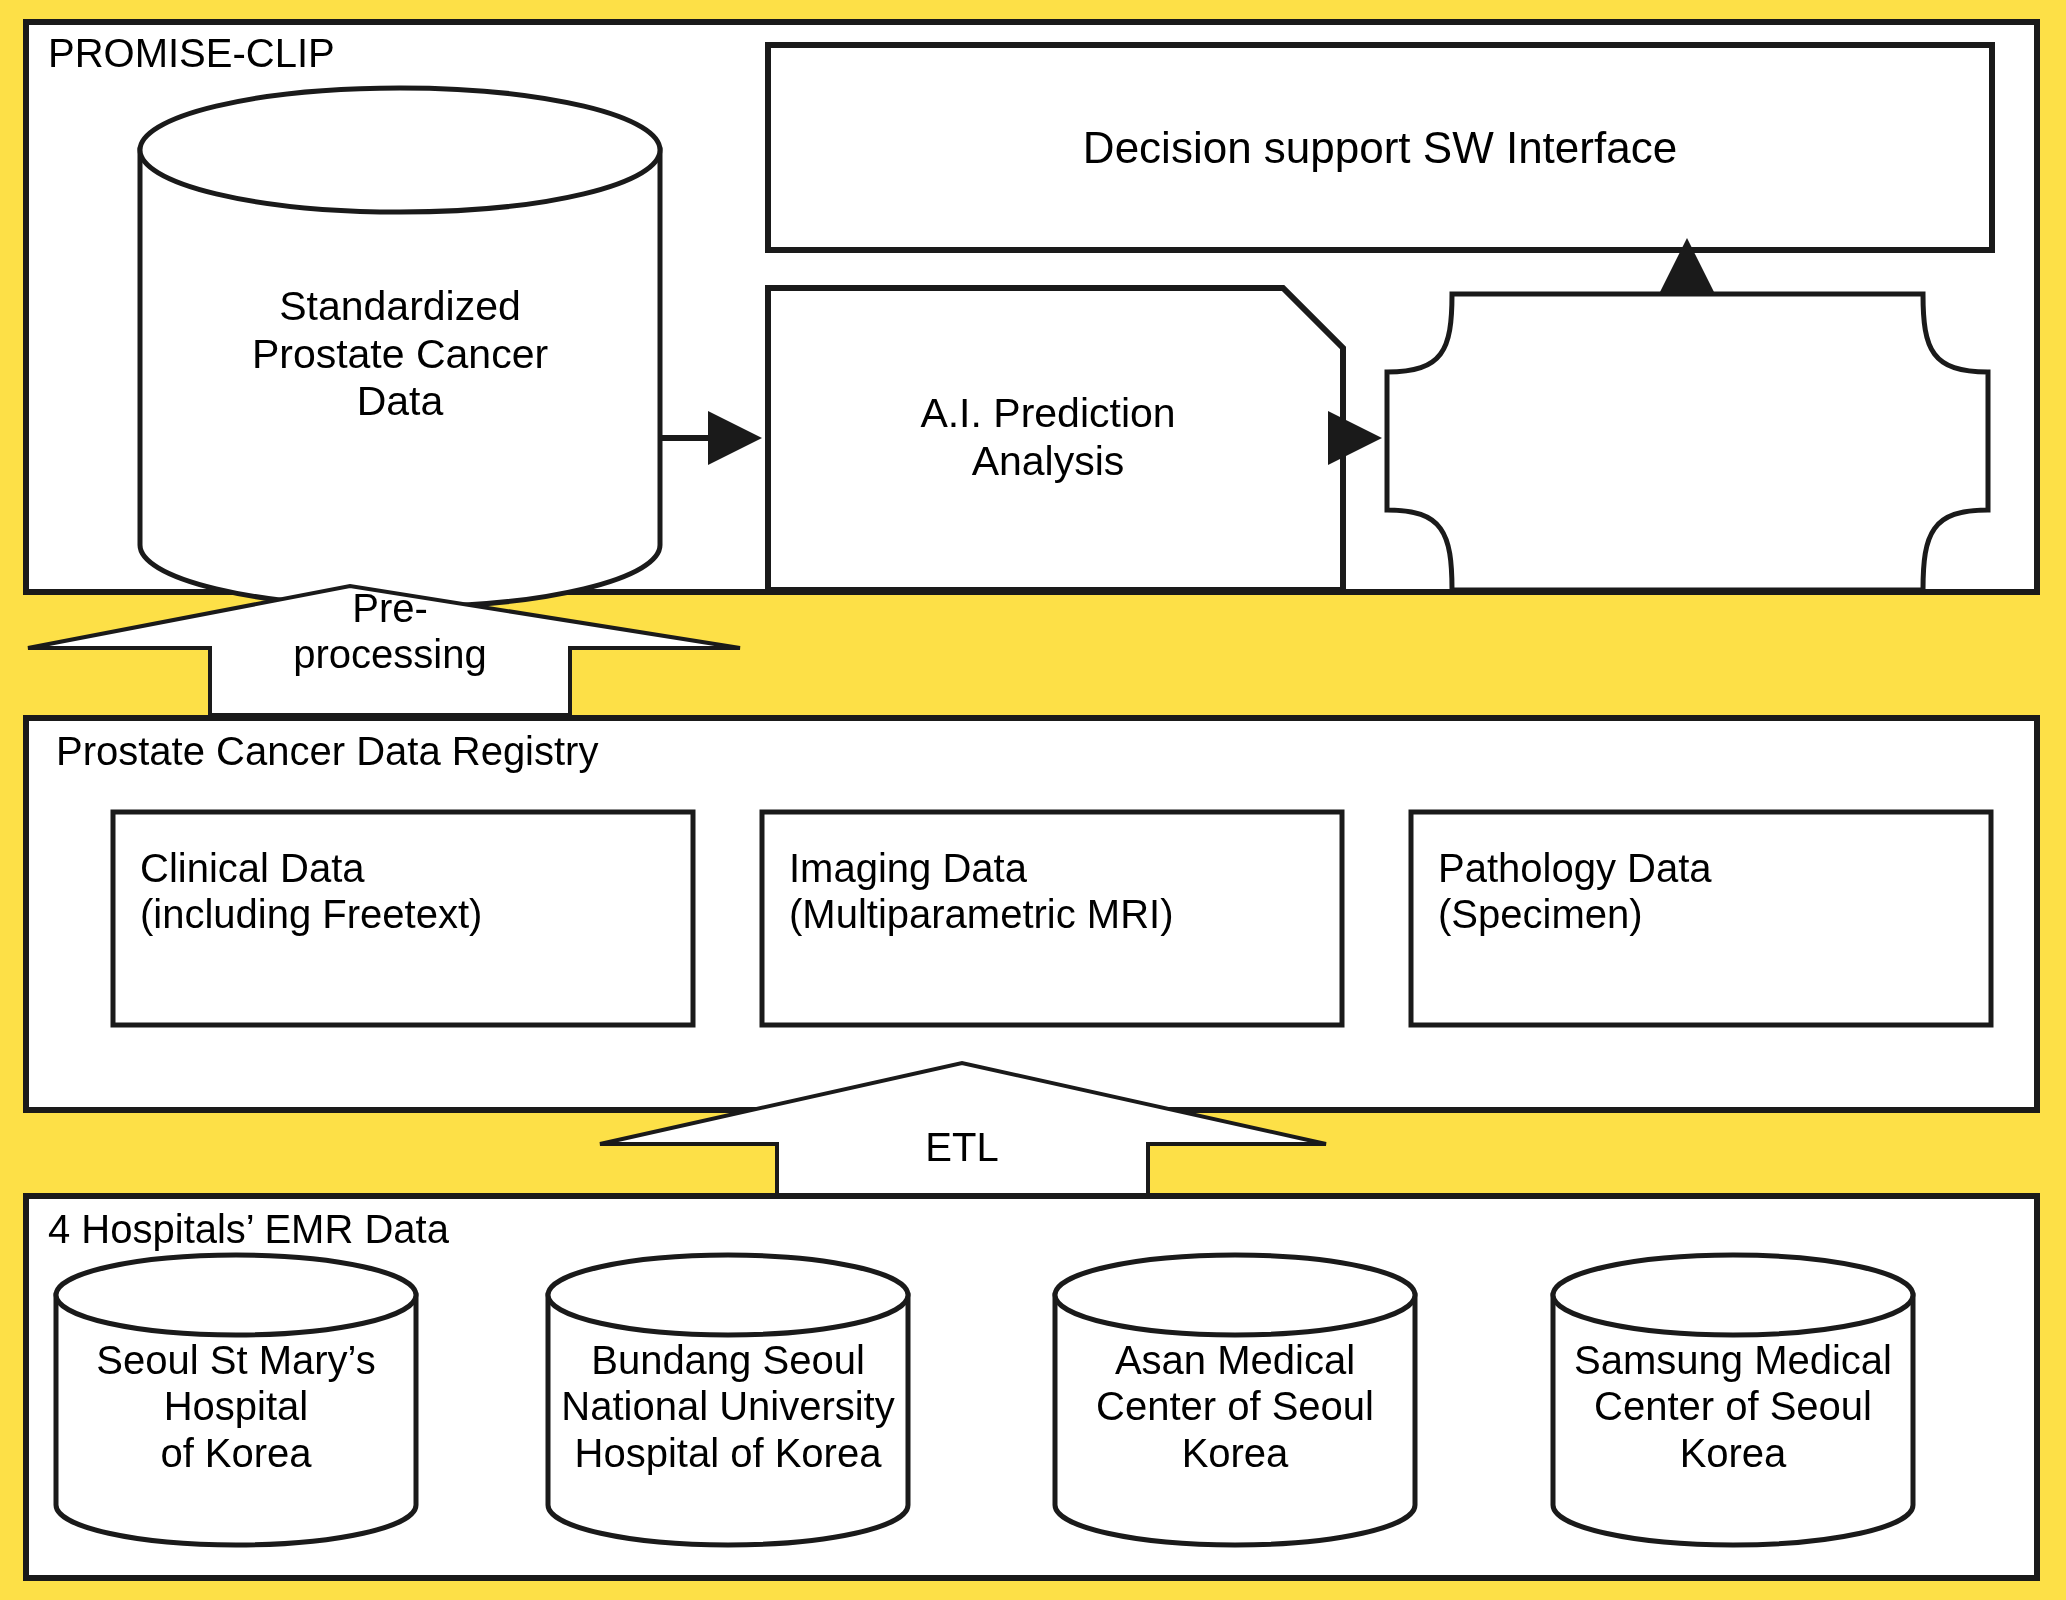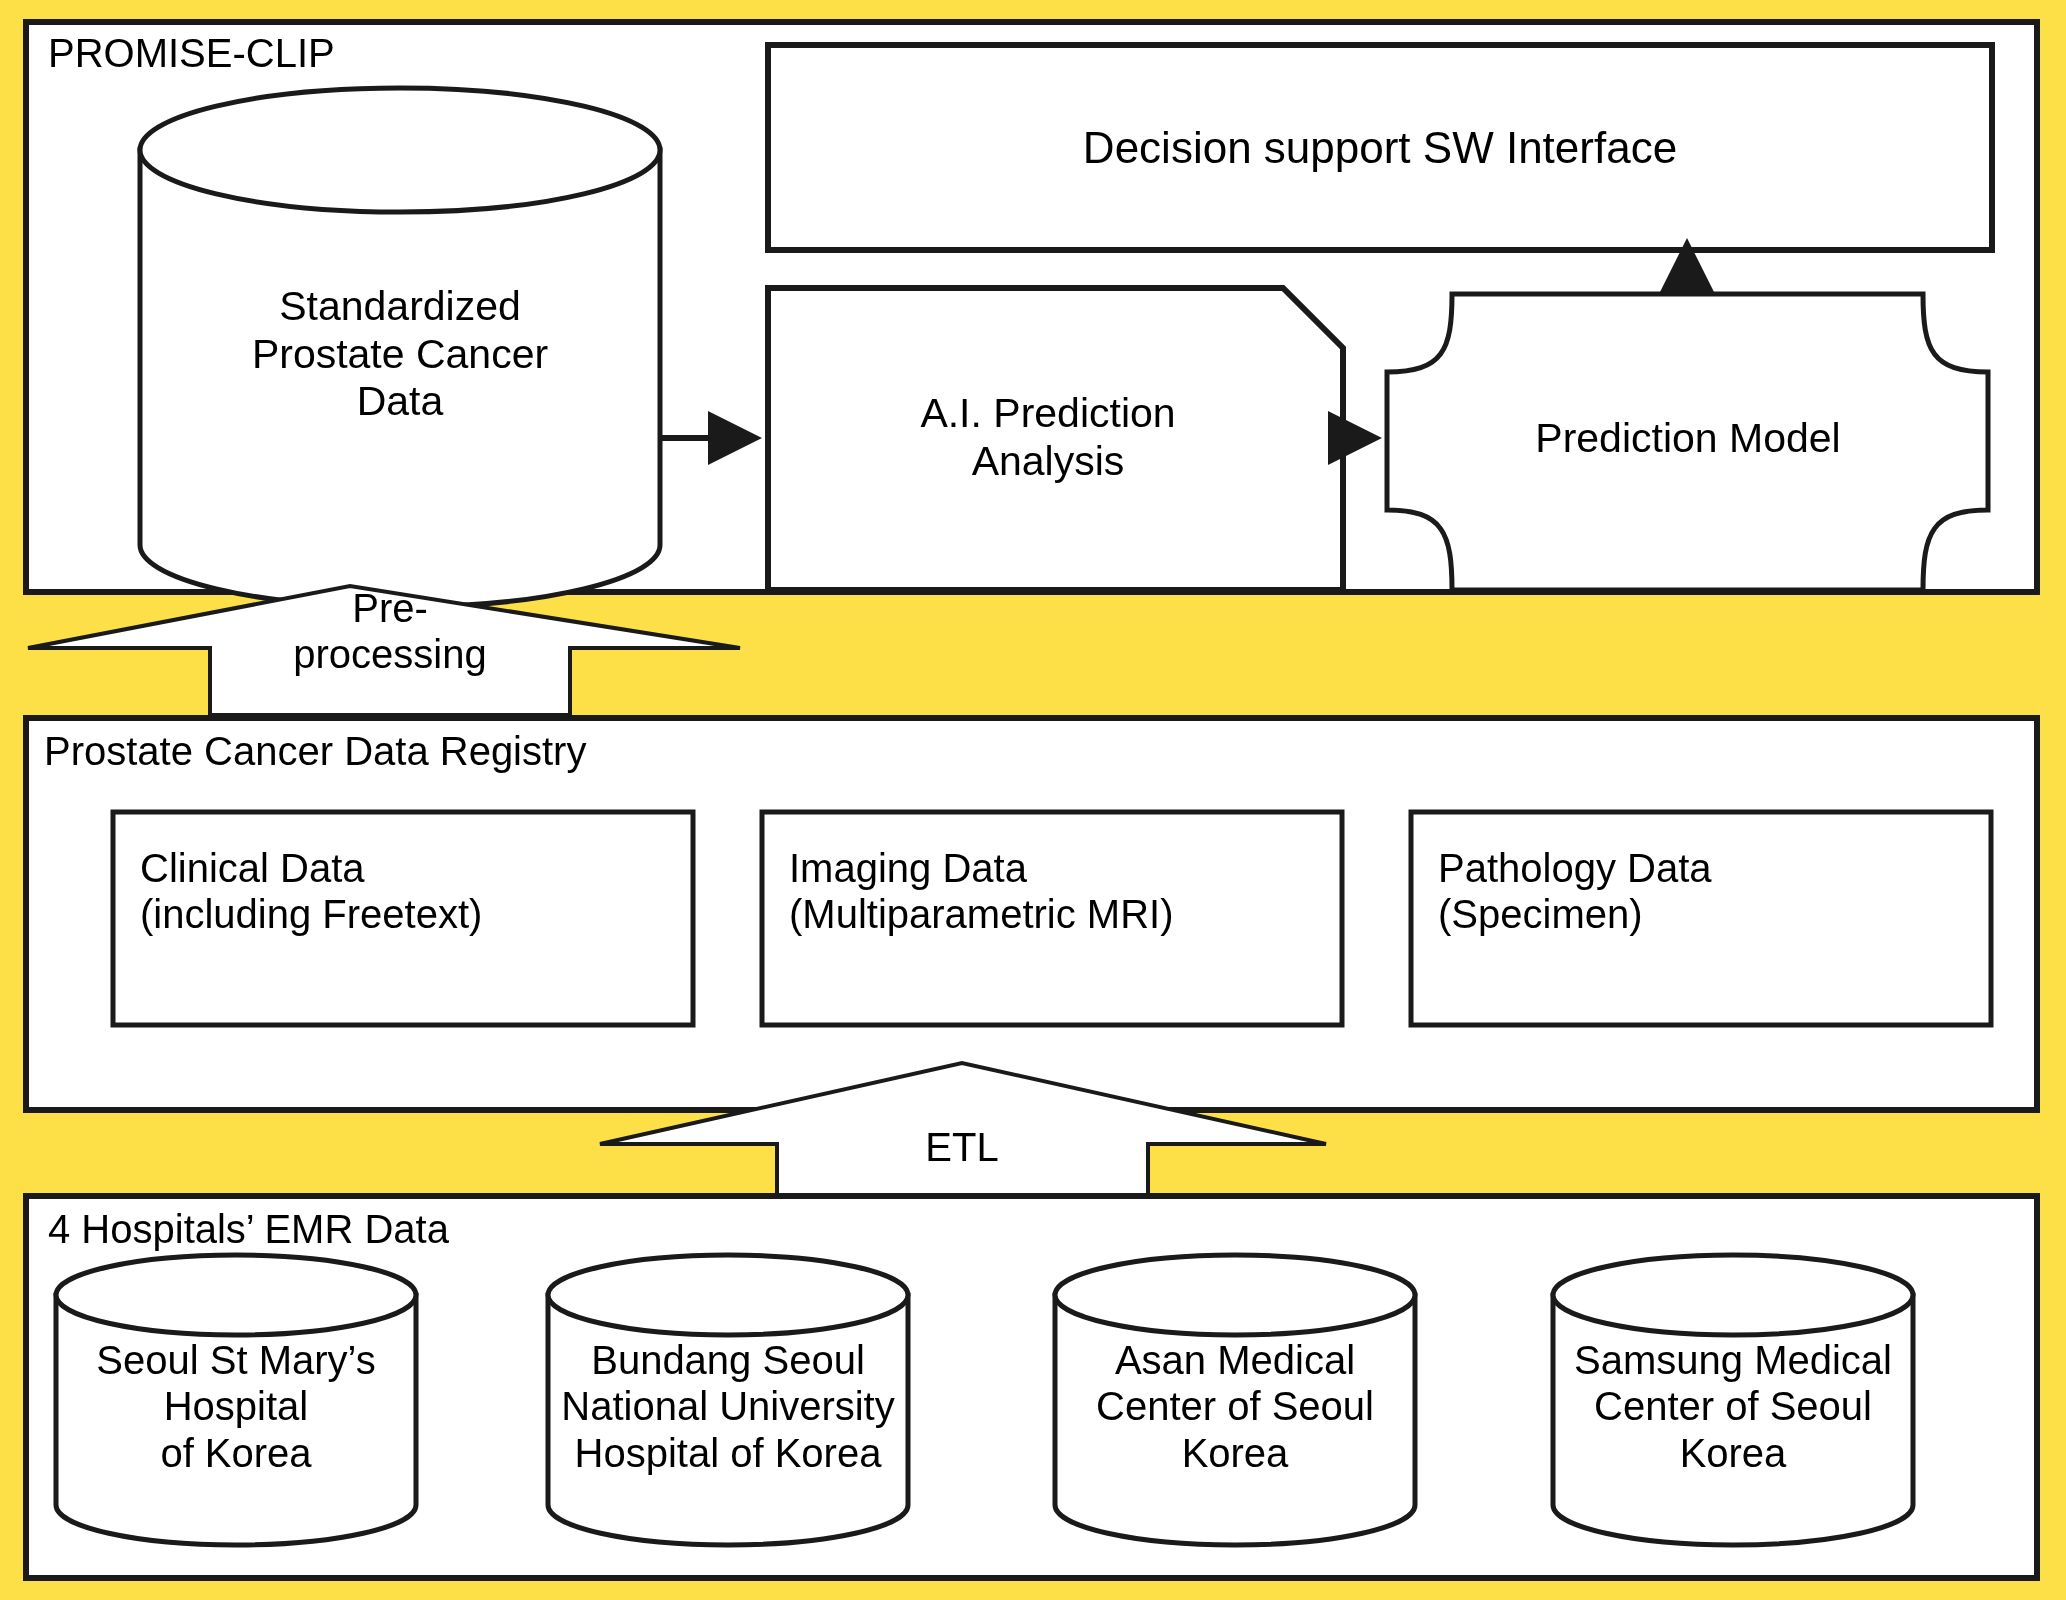--- a/index.html
+++ b/index.html
@@ -140,26 +140,25 @@
 
   <div class="lbl iface-text center" style="left:768px; top:122px; width:1224px;">Decision support SW Interface</div>
 
   <div class="lbl node-text center" style="left:160px; top:283px; width:480px;text-align:center;">Standardized
 Prostate Cancer
 Data</div>
 
   <div class="lbl node-text center" style="left:768px; top:390px; width:560px;">A.I. Prediction
 Analysis</div>
 
-  <div class="lbl node-text center" style="left:1452px; top:415px; width:472px;">Prediction Model</div>
 
   <div class="lbl arrow-label center" style="left:230px; top:585px; width:320px;">Pre-
 processing</div>
 
-  <div class="lbl container-title left" style="left:44px; top:728px; width:900px;">Prostate Cancer Data Registry</div>
+  <div class="lbl container-title left" style="left:56px; top:728px; width:900px;">Prostate Cancer Data Registry</div>
 
   <div class="lbl node-text-sm left" style="left:140px; top:845px; width:560px;">Clinical Data
 (including Freetext)</div>
 
   <div class="lbl node-text-sm left" style="left:789px; top:845px; width:560px;">Imaging Data
 (Multiparametric MRI)</div>
 
   <div class="lbl node-text-sm left" style="left:1438px; top:845px; width:560px;">Pathology Data
 (Specimen)</div>
 

